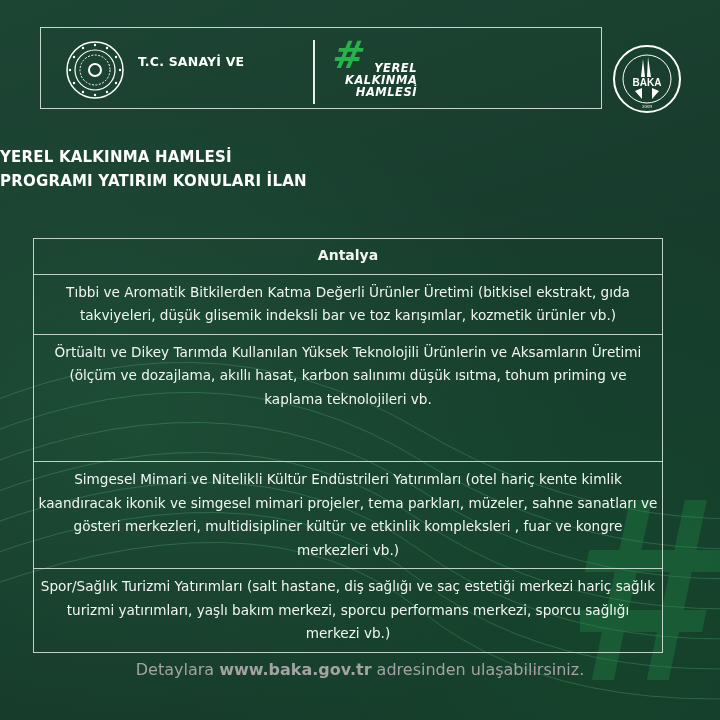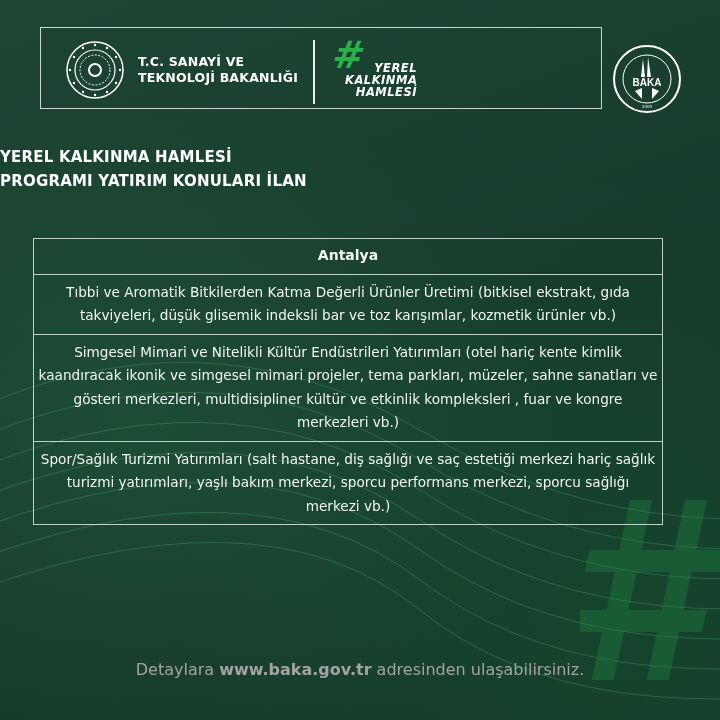--- a/index.html
+++ b/index.html
@@ -67,21 +67,20 @@
     <circle cx="30" cy="55" r="1.2"></circle>
       <circle cx="18" cy="52" r="1.2"></circle>
       <circle cx="9" cy="43" r="1.2"></circle>
     <circle cx="5" cy="30" r="1.2"></circle>
       <circle cx="9" cy="17" r="1.2"></circle>
       <circle cx="18" cy="8" r="1.2"></circle>
   </g>
 </svg>
 <div class="ministry">
   <div>T.C. SANAYİ VE</div>
-  <div>TEKNOLOJİ BAKANLIĞI</div>
 </div>
 <div class="vsep"></div>
 <div class="ykh-logo">
   <div class="ykh-hash">#</div>
   <div class="ykh-text">
     <div>YEREL</div>
     <div>KALKINMA</div>
     <div>HAMLESİ</div>
   </div>
 </div>
@@ -96,19 +95,20 @@
 </svg>
 
 <div class="title">
   <div>YEREL KALKINMA HAMLESİ</div>
   <div>PROGRAMI YATIRIM KONULARI İLAN</div>
 </div>
 
 <div class="table">
   <div class="row head">Antalya</div>
   <div class="row" style="padding:6px 2px 6px;">Tıbbi ve Aromatik Bitkilerden Katma Değerli Ürünler Üretimi (bitkisel ekstrakt, gıda takviyeleri, düşük glisemik indeksli bar ve toz karışımlar, kozmetik ürünler vb.)</div>
-  <div class="row" style="padding:6px 2px 6px;">Simgesel Mimari ve Nitelikli Kültür Endüstrileri Yatırımları (otel hariç kente kimlik kaandıracak ikonik ve simgesel mimari projeler, tema parkları, müzeler, sahne sanatları ve gösteri merkezleri, multidisipliner kültür ve etkinlik kompleksleri , fuar ve kongre merkezleri vb.)</div>
+  <div class="row" style="padding:6px 20px 6px;">Örtüaltı ve Dikey Tarımda Kullanılan Yüksek Teknolojili Ürünlerin ve Aksamların Üretimi (ölçüm ve dozajlama, akıllı hasat, karbon salınımı düşük ısıtma, tohum priming ve kaplama teknolojileri vb.</div>
+  <div class="row" style="padding:6px 2px 6px;margin-top:44px;">Simgesel Mimari ve Nitelikli Kültür Endüstrileri Yatırımları (otel hariç kente kimlik kaandıracak ikonik ve simgesel mimari projeler, tema parkları, müzeler, sahne sanatları ve gösteri merkezleri, multidisipliner kültür ve etkinlik kompleksleri , fuar ve kongre merkezleri vb.)</div>
   <div class="row" style="padding:6px 4px 6px;">Spor/Sağlık Turizmi Yatırımları (salt hastane, diş sağlığı ve saç estetiği merkezi hariç sağlık turizmi yatırımları, yaşlı bakım merkezi, sporcu performans merkezi, sporcu sağlığı merkezi vb.)</div>
 </div>
 
 <div class="footer">
   <span>Detaylara </span><b>www.baka.gov.tr</b><span> adresinden ulaşabilirsiniz.</span>
 </div>
 
 </body></html>

